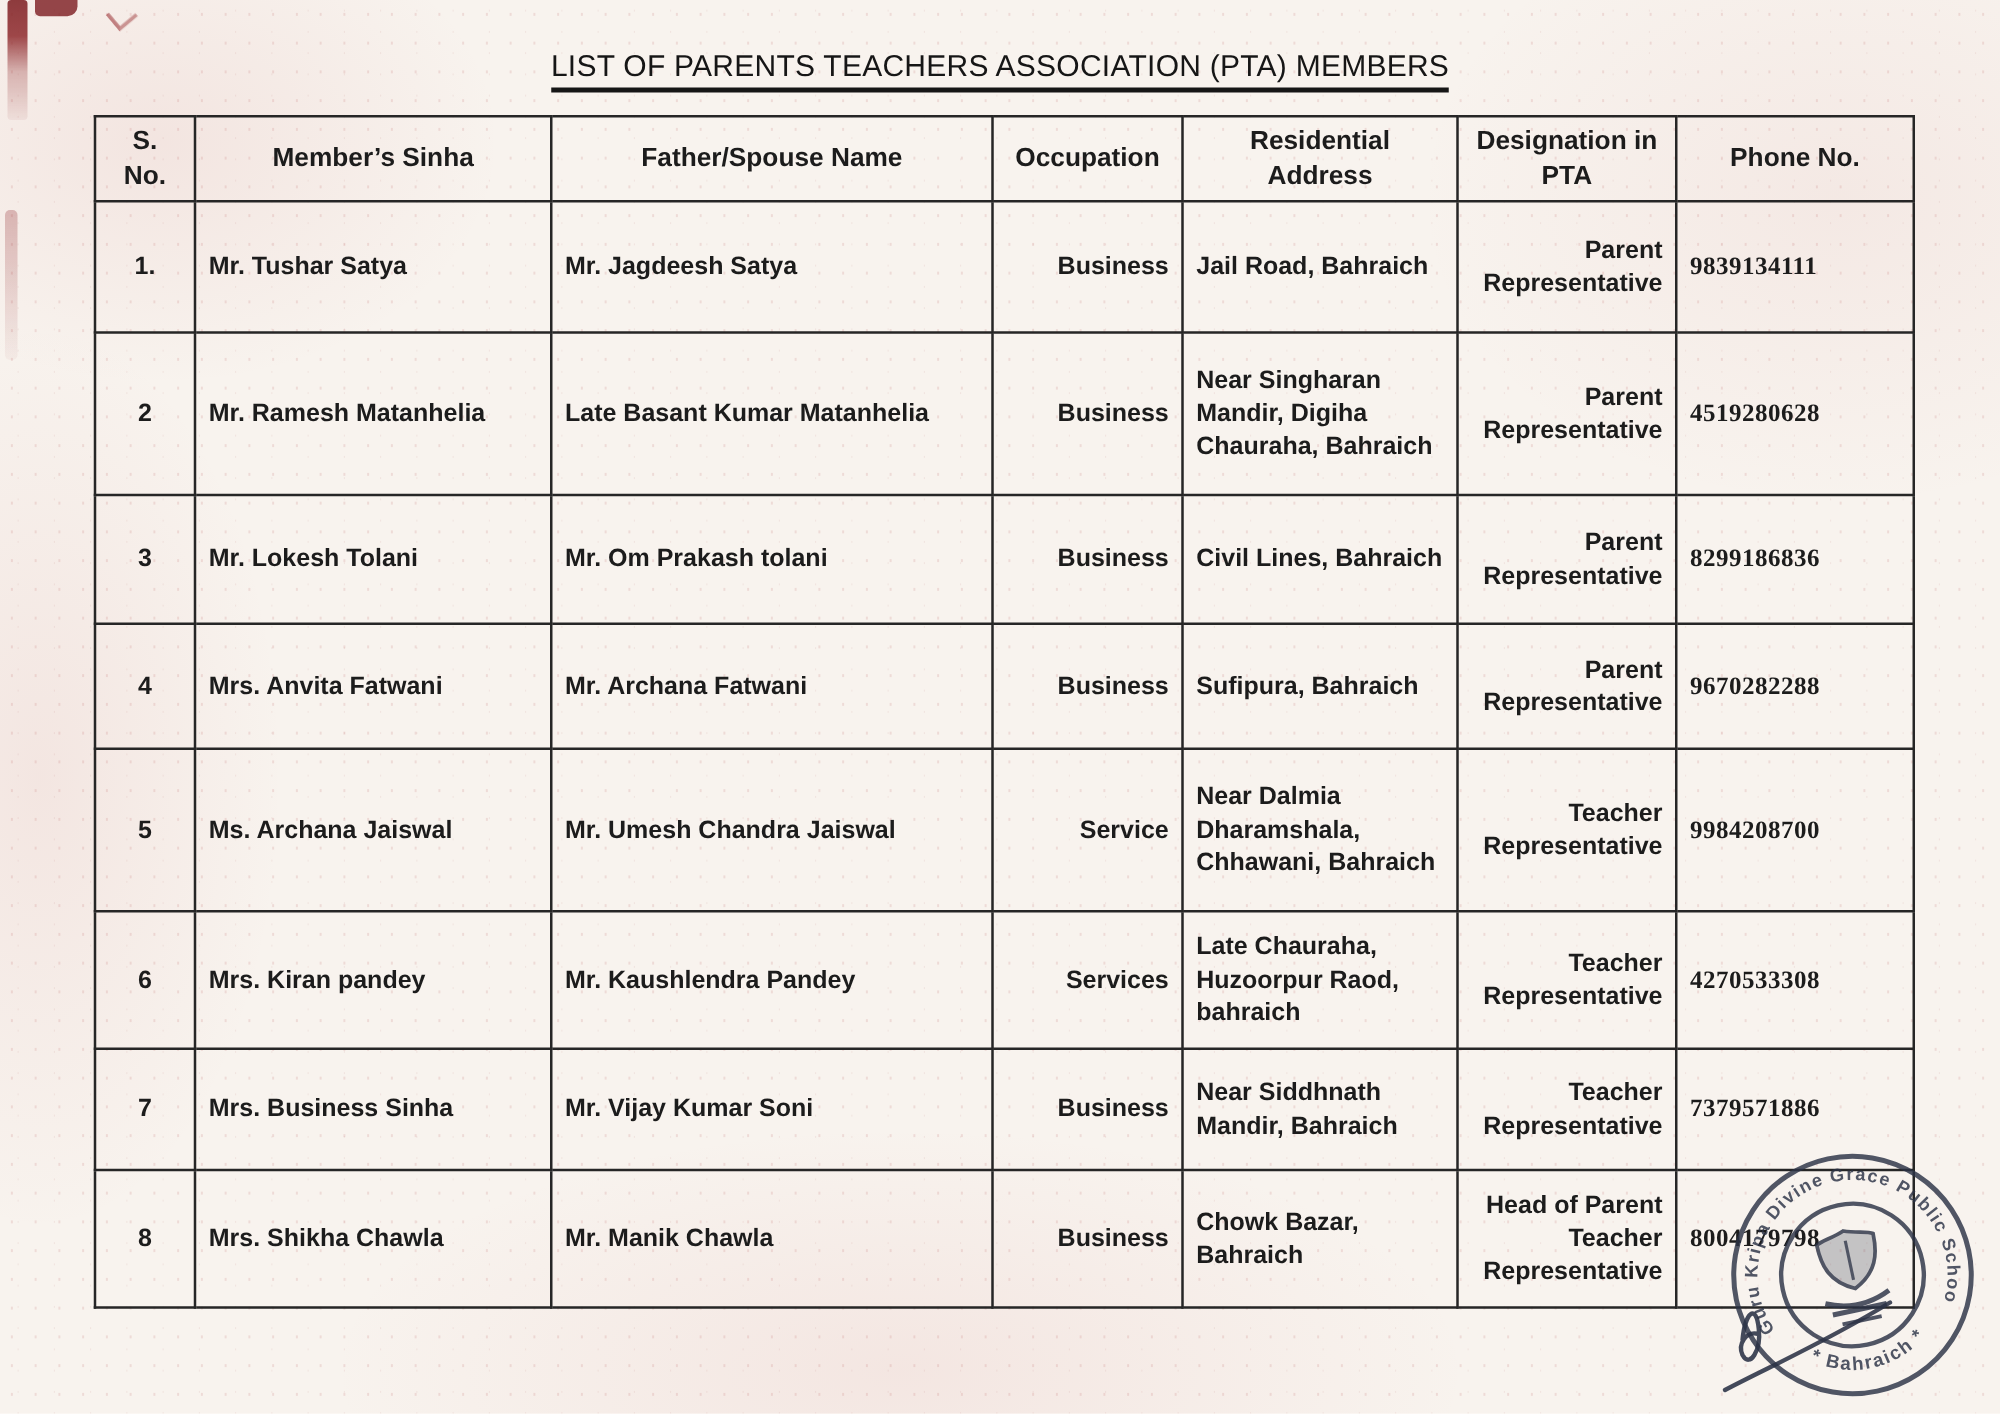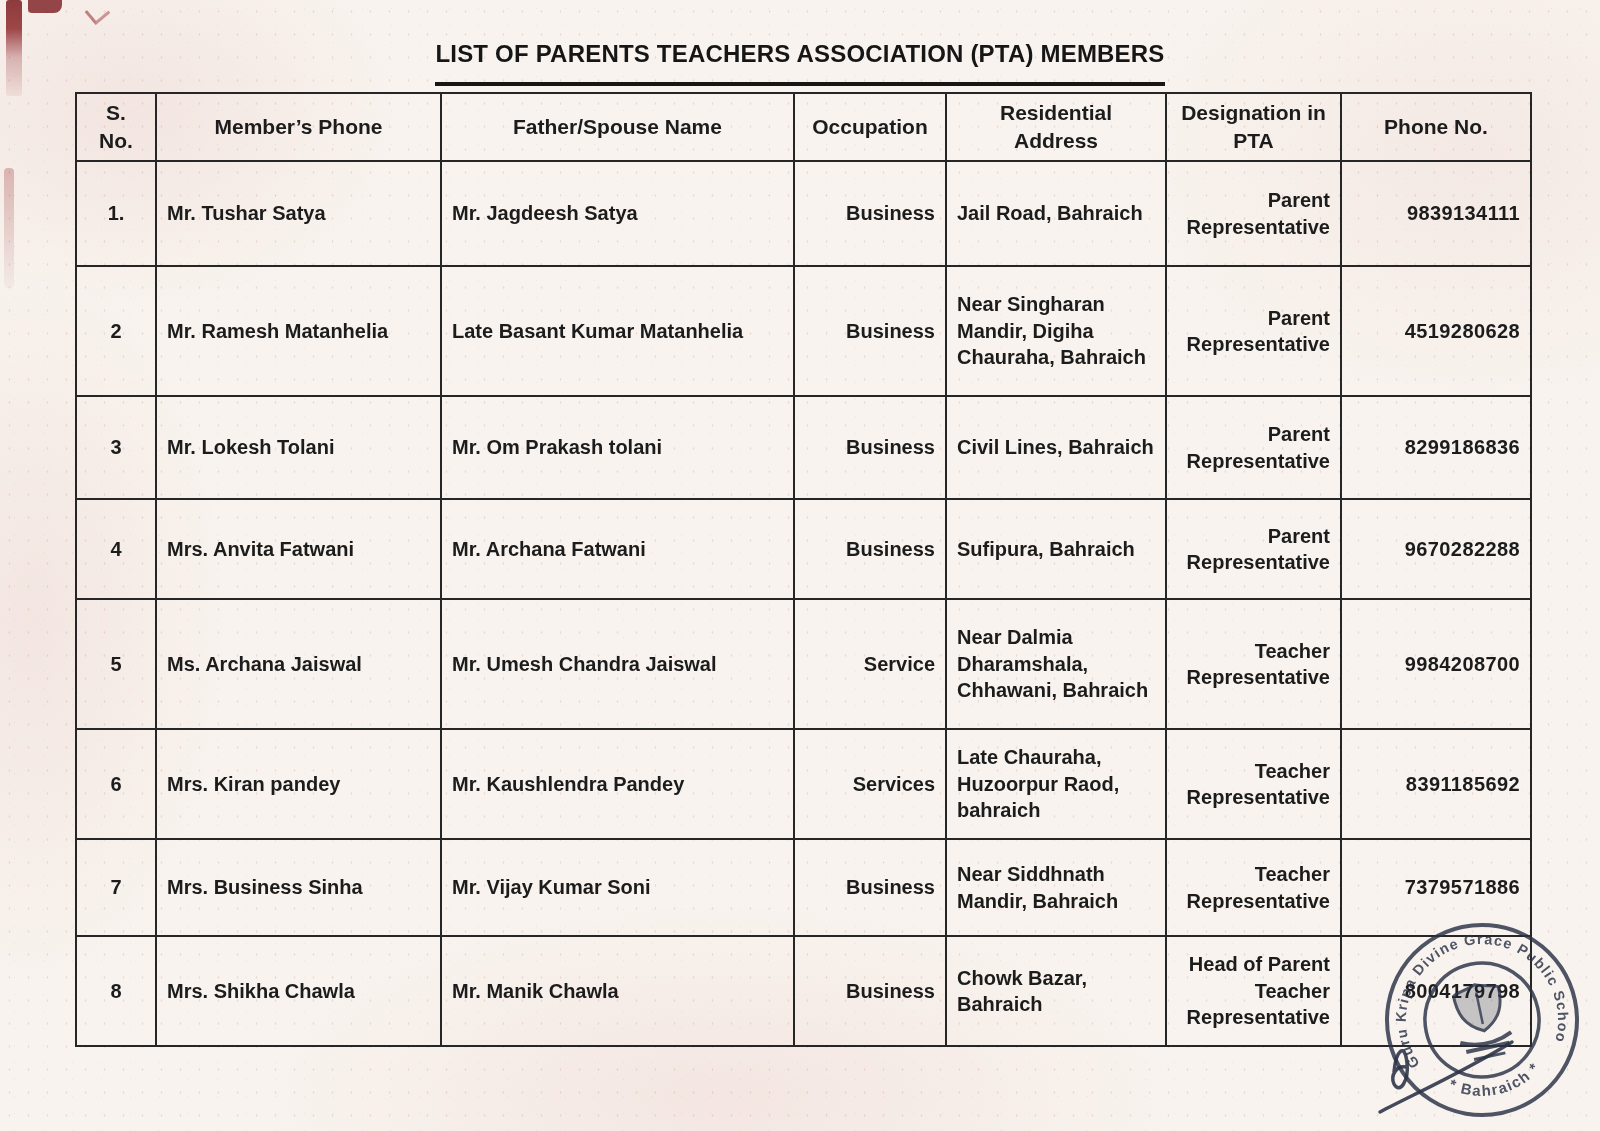--- a/index.html
+++ b/index.html
@@ -18,25 +18,25 @@
       radial-gradient(ellipse 700px 300px at 45% 97%, rgba(205,115,115,0.10), transparent 65%),
       radial-gradient(ellipse 300px 560px at 2% 55%, rgba(195,95,95,0.09), transparent 65%);
     background-size: 19px 23px, 29px 17px, auto, auto, auto, auto;
   }
   .title-wrap{
     position:absolute;top:40px;left:0;width:100%;
     text-align:center;
   }
   .doc-title{
     display:inline-block;
-    font-size:24px;font-weight:700;
+    font-size:24px;font-weight:400;
     letter-spacing:.2px;
     color:#161616;
     border-bottom:4px solid #161616;
-    padding-bottom:14px;
+    padding-bottom:2px;
   }
   .table-wrap{position:absolute;left:75px;top:92px;}
   table.pta{
     border-collapse:collapse;table-layout:fixed;
     width:1455px;
   }
   table.pta th,table.pta td{
     border:2.5px solid #262626;
     vertical-align:middle;
     padding:4px 10px;
@@ -46,21 +46,21 @@
     background:transparent;
   }
   table.pta th{font-size:21px;font-weight:700;text-align:center;}
   th.sno-h{white-space:pre-line;}
   td.c-sno{text-align:center;padding-left:4px;padding-right:4px;}
   td.c-member{padding-left:14px;margin-top:32px;}
   td.c-father{padding-left:14px;}
   td.c-occ{text-align:right;}
   td.c-addr{padding-left:12px;}
   td.c-desig{text-align:right;}
-  td.c-phone{text-align:right;letter-spacing:.4px;}
+  td.c-phone{text-align:left;letter-spacing:.4px;font-family:Liberation Serif, serif;}
   td.strong{font-weight:700;}
   
   .artifact{position:absolute;pointer-events:none;filter:blur(.6px);}
   .edge-strip{
     left:6px;top:0;width:16px;height:96px;
     background:
       linear-gradient(180deg,#7c1c20 0%,#8f2a2d 30%,rgba(143,42,45,.35) 60%,rgba(143,42,45,.08) 100%);
     border-radius:3px;opacity:.85;
   }
   .corner-blob{
@@ -103,21 +103,21 @@
           <col style="width:353px">
         <col style="width:152px">
           <col style="width:220px">
           <col style="width:175px">
           <col style="width:190px">
       </colgroup>
       <tbody>
           <tr style="height:68px;">
         <th class="sno-h">S.
 No.</th>
-        <th>Member’s Phone</th>
+        <th>Member’s Sinha</th>
         <th>Father/Spouse Name</th>
         <th>Occupation</th>
         <th>Residential Address</th>
         <th>Designation in PTA</th>
         <th>Phone No.</th>
       </tr>
       <tr style="height:105px;">
         <td class="c-sno">1.</td>
         <td class="c-member">Mr. Tushar Satya</td>
         <td class="c-father">Mr. Jagdeesh Satya</td>
@@ -162,21 +162,21 @@
         <td class="c-desig">Teacher Representative</td>
         <td class="c-phone">9984208700</td>
       </tr>
       <tr style="height:110px;">
         <td class="c-sno">6</td>
         <td class="c-member">Mrs. Kiran pandey</td>
         <td class="c-father">Mr. Kaushlendra Pandey</td>
         <td class="c-occ">Services</td>
         <td class="c-addr">Late Chauraha, Huzoorpur Raod, bahraich</td>
         <td class="c-desig">Teacher Representative</td>
-        <td class="c-phone">8391185692</td>
+        <td class="c-phone">4270533308</td>
       </tr>
       <tr style="height:97px;">
         <td class="c-sno">7</td>
         <td class="c-member">Mrs. Business Sinha</td>
         <td class="c-father">Mr. Vijay Kumar Soni</td>
         <td class="c-occ">Business</td>
         <td class="c-addr">Near Siddhnath Mandir, Bahraich</td>
         <td class="c-desig">Teacher Representative</td>
         <td class="c-phone">7379571886</td>
       </tr>

